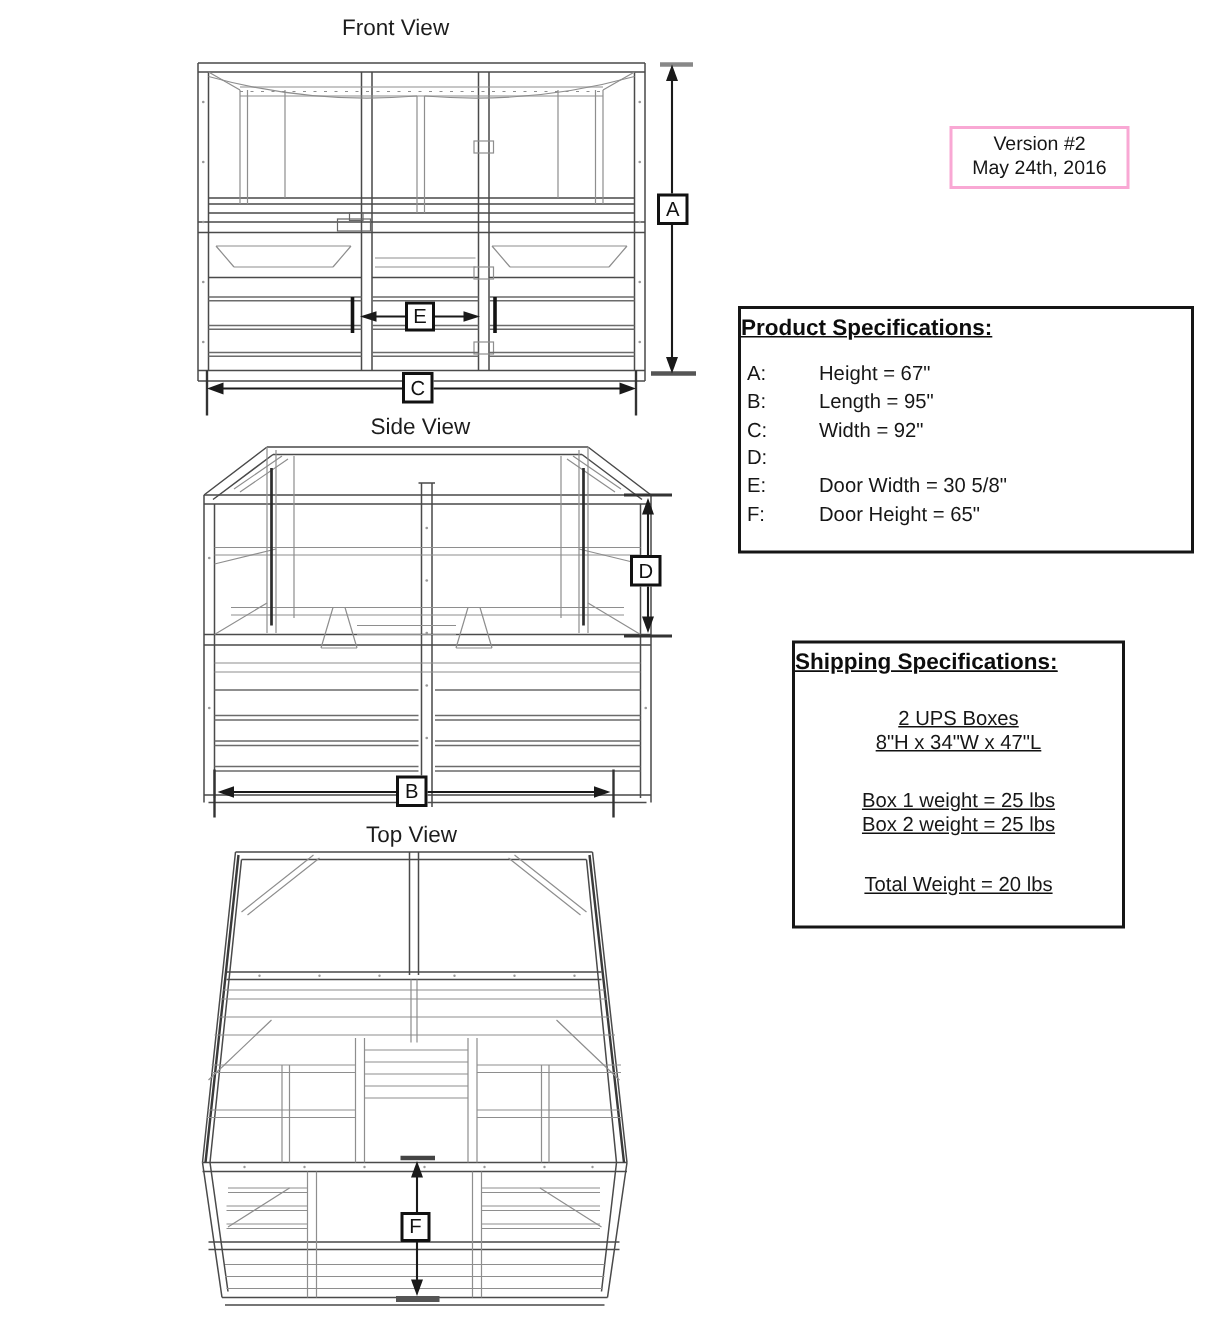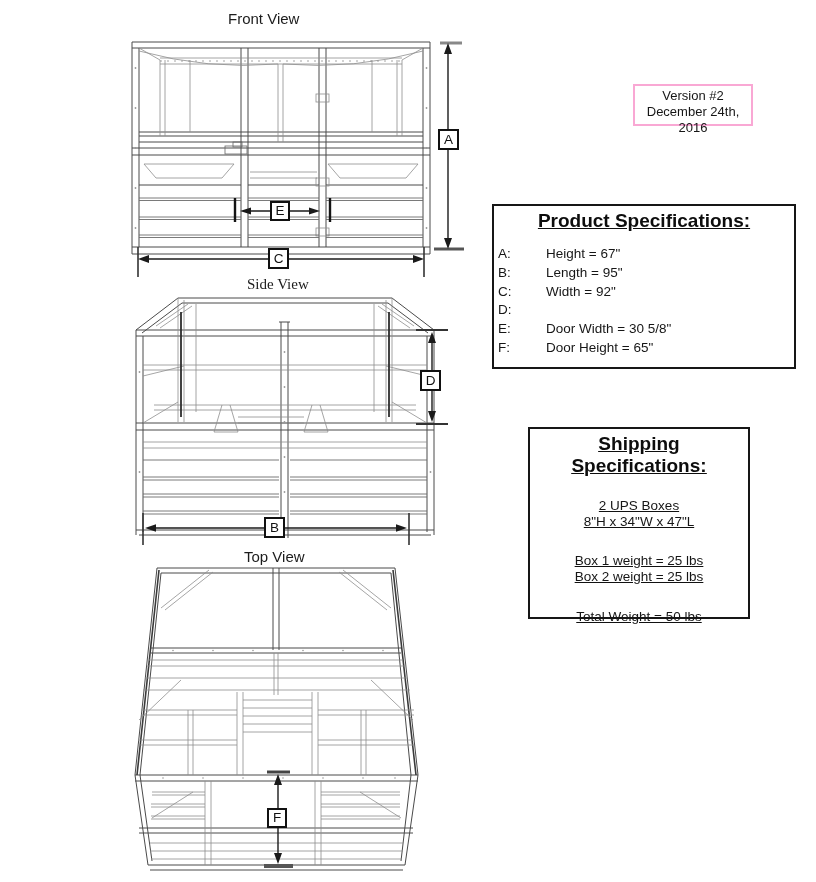--- a/index.html
+++ b/index.html
@@ -16,39 +16,39 @@
   }
   .version-box{
     position:absolute;left:633px;top:84px;width:116px;height:36px;
     border:2px solid #f9a8d4;box-sizing:content-box;background:#fff;
     font-size:13px;line-height:16px;text-align:center;padding-top:2px;color:#161616;
   }
   .spec-box{position:absolute;background:#fff;box-sizing:border-box;border:2px solid #161616;}
   .product-box{left:492px;top:204px;width:304px;height:165px;}
   .shipping-box{left:528px;top:427px;width:222px;height:192px;text-decoration:underline;}
   .spec-title{
-    margin-top:4px;text-align:center;font-weight:bold;font-size:19px;
+    margin-top:4px;font-weight:bold;font-size:15px;
     text-decoration:underline;color:#0d0d0d;
   }
   .spec-rows{margin-top:13px;padding-left:4px;}
   .spec-row{display:flex;font-size:13.5px;line-height:18.8px;color:#161616;}
   .spec-key{width:48px;flex:none;}
   .spec-val{flex:1;}
   .ship-line{font-size:13.5px;line-height:15.5px;text-align:center;color:#161616;}
   .gap-lg{margin-top:21px;}
   .gap-md{margin-top:24px;}
   .gap-sm{margin-top:25px;}
 </style>
 </head>
 <body>
 
 <div class="canvas">
 
   <div class="view-title" style="left:228px;top:10px;">Front View</div>
-  <div class="view-title" style="left:247px;top:276px;font-family:Liberation Serif, serif;">Side View</div>
+  <div class="view-title" style="left:247px;top:276px;">Side View</div>
   <div class="view-title" style="left:244px;top:548px;">Top View</div>
 
   <svg style="left:130px;top:38px;" width="302" height="218" viewBox="0 0 302 218">
     <g stroke="#4a4a4a" stroke-width="1" fill="none">
       <path d="M2,4 H300 M2,10 H300 M2,209 H300 M2,216 H300"></path>
       <path d="M2,4 V216 M9,10 V209 M300,4 V216 M293,10 V209"></path>
       <path d="M111,10 V209 M118,10 V209 M189,10 V209 M196,10 V209"></path>
       <path d="M9,104 H293 M2,110 H300 M2,117 H300"></path>
       <path d="M9,94 H293 M9,98 H293"></path>
       <path d="M9,147 H111 M118,147 H189 M196,147 H293"></path>
@@ -112,21 +112,21 @@
 
   <svg style="left:237px;top:200px;" width="86" height="22" viewBox="0 0 86 22">
     <line x1="11" y1="11" x2="75" y2="11" stroke="#1a1a1a" stroke-width="1.4"></line>
     <polygon points="3,11 14,7.5 14,14.5" fill="#1a1a1a"></polygon>
     <polygon points="83,11 72,7.5 72,14.5" fill="#1a1a1a"></polygon>
   </svg>
   <div class="dim-label" style="left:270px;top:201px;width:20px;height:20px;">E</div>
 
   <div class="version-box">
     <div>Version #2</div>
-    <div>December 24th, 2016</div>
+    <div>May 24th, 2016</div>
   </div>
 
   <div class="spec-box product-box">
     <div class="spec-title">Product Specifications:</div>
     <div class="spec-rows">
       <div class="spec-row">
         <span class="spec-key">A:</span>
         <span class="spec-val">Height = 67"</span>
       </div>
       <div class="spec-row">
@@ -213,21 +213,21 @@
     <polygon points="269,17 258,13.2 258,20.8" fill="#1a1a1a"></polygon>
   </svg>
   <div class="dim-label" style="left:264px;top:517px;width:21px;height:21px;">B</div>
 
   <div class="spec-box shipping-box">
     <div class="spec-title">Shipping Specifications:</div>
     <div class="ship-line gap-lg">2 UPS Boxes</div>
     <div class="ship-line">8"H x 34"W x 47"L</div>
     <div class="ship-line gap-md">Box 1 weight = 25 lbs</div>
     <div class="ship-line">Box 2 weight = 25 lbs</div>
-    <div class="ship-line gap-sm">Total Weight = 50 lbs</div>
+    <div class="ship-line gap-sm">Total Weight = 20 lbs</div>
   </div>
 
   <svg style="left:133px;top:560px;" width="292" height="322" viewBox="0 0 292 322">
     <g stroke="#4a4a4a" stroke-width="1" fill="none">
       <path d="M24,8 H262 M28,13 H258"></path>
       <path d="M24,8 L2,215 M28,13 L7,215"></path>
       <path d="M262,8 L285,215 M258,13 L278,215"></path>
       <path d="M2,215 L15,305 M7,215 L19,301"></path>
       <path d="M285,215 L272,305 M278,215 L268,301"></path>
       <path d="M15,305 H272 M17,310 H270"></path>

